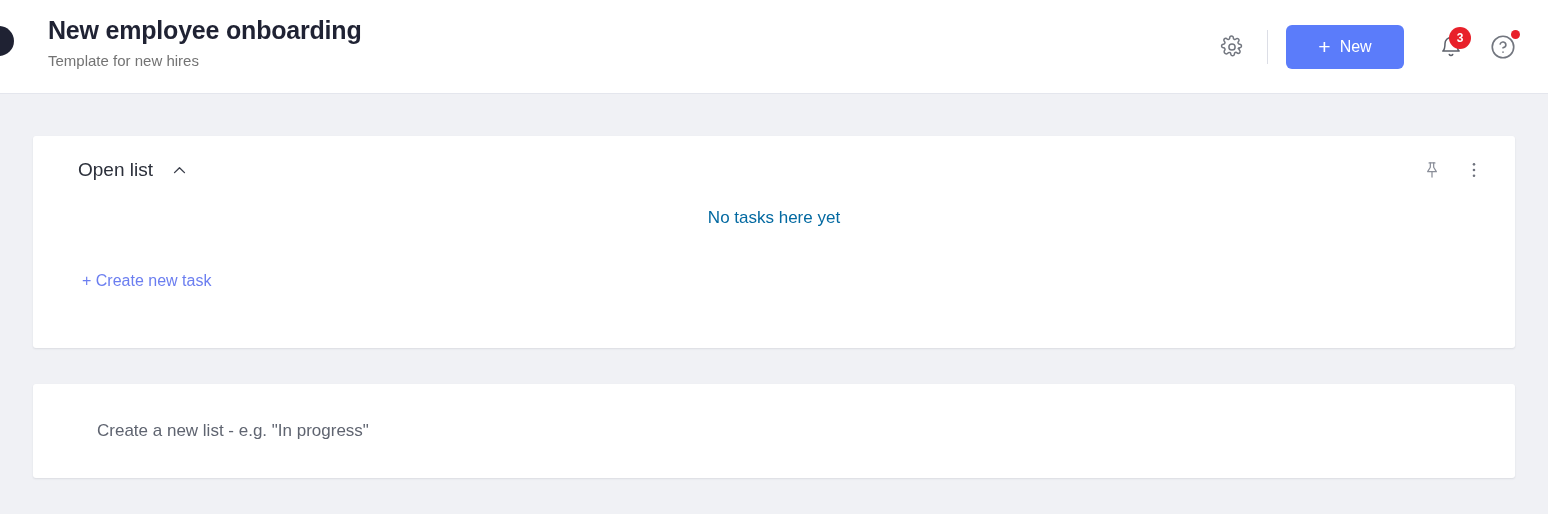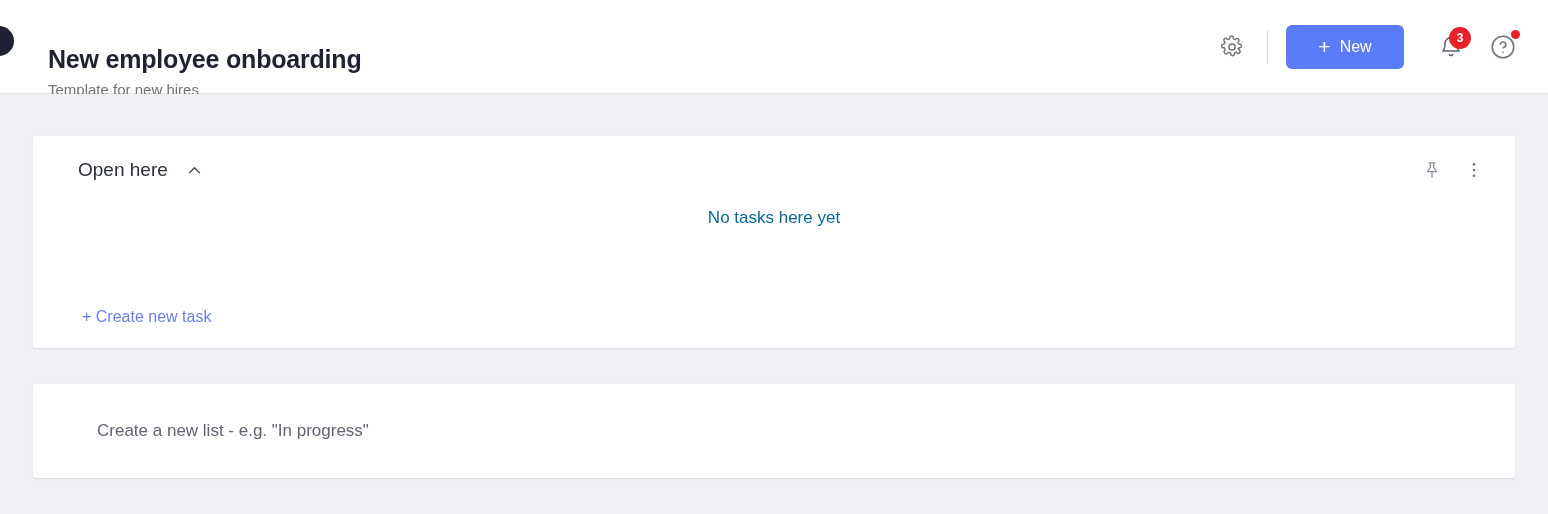--- a/index.html
+++ b/index.html
@@ -43,21 +43,20 @@
     width: 30px;
     height: 30px;
     border-radius: 50%;
     background: #1f2233;
   }
 
   .title-block {
     position: absolute;
     left: 48px;
     top: 14px;
-    margin-top: 29px;
   }
 
   .page-title {
     font-size: 25px;
     font-weight: bold;
     letter-spacing: -0.2px;
     color: #1f2233;
     line-height: 32px;
     white-space: nowrap;
   }
@@ -238,21 +237,20 @@
   .create-task-link {
     font-size: 16px;
     color: #6b7ef0;
     cursor: pointer;
     background: none;
     border: none;
     font-family: "Liberation Sans", sans-serif;
     padding: 0;
     line-height: 22px;
     white-space: nowrap;
-    margin-top: 36px;
   }
 
   .newlist-inner {
     height: 94px;
     display: flex;
     align-items: center;
     padding-left: 64px;
   }
 
   .newlist-placeholder {
@@ -313,21 +311,21 @@
       </div>
 
     </div>
   </div>
 
   <div class="main">
 
     <div class="card card-tasks">
 
       <div class="card-header">
-        <span class="list-title">Open here</span>
+        <span class="list-title">Open list</span>
 
         <button class="chevron-up-btn">
           <svg class="ic" width="17" height="17" viewBox="0 0 24 24" fill="none" stroke="#3a3e4a" stroke-width="1.9" stroke-linecap="round" stroke-linejoin="round">
             <polyline points="5 15 12 8 19 15"></polyline>
           </svg>
         </button>
 
         <div class="card-header-actions">
           <div class="icon-btn">
             <svg class="ic" width="20" height="20" viewBox="0 0 24 24" fill="none" stroke="#8a8e99" stroke-width="1.5" stroke-linecap="round" stroke-linejoin="round">

